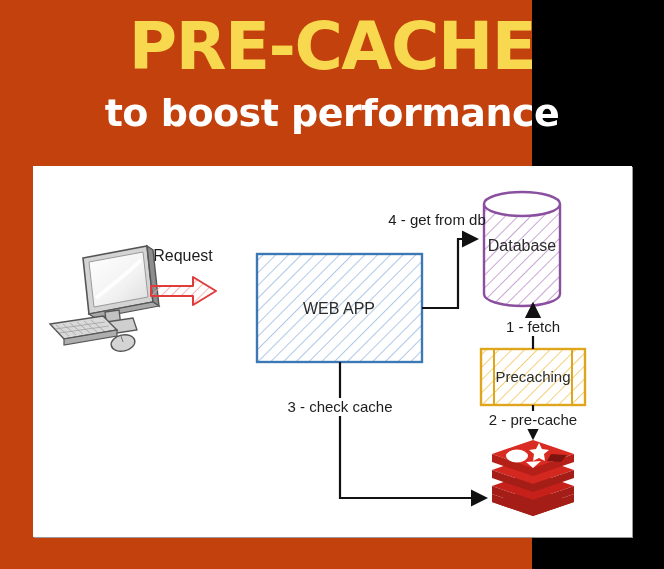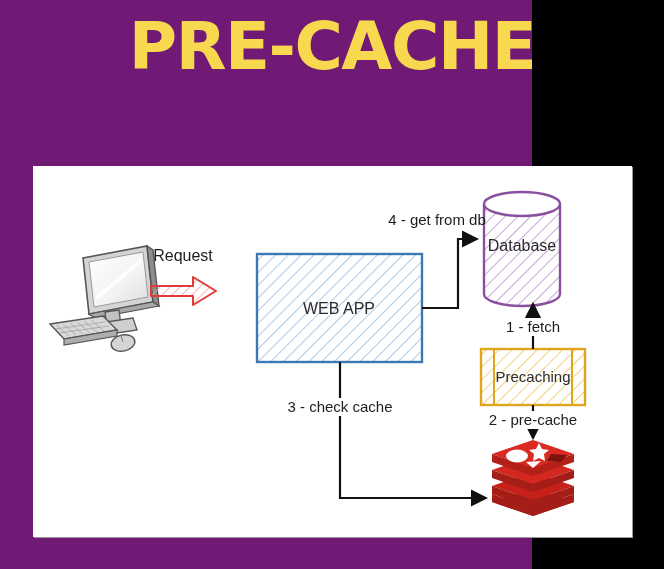--- a/index.html
+++ b/index.html
@@ -10,21 +10,21 @@
   body {
     width: 664px;
     height: 569px;
     overflow: hidden;
     font-family: "Liberation Sans", sans-serif;
   }
   #root {
     position: relative;
     width: 532px;
     height: 569px;
-    background: #701a75;
+    background: #c2410c;
   }
 
   
   .title-area {
     position: absolute;
     left: 0;
     top: 0;
     width: 664px;
     height: 160px;
     text-align: center;
@@ -83,20 +83,21 @@
     fill: #1d1d1d;
   }
 </style>
 </head>
 <body>
 
 <div id="root">
 
   <div class="title-area">
     <div class="title-main">PRE-CACHE</div>
+    <div class="title-sub">to boost performance</div>
   </div>
 
   <div class="panel">
     <svg class="diagram-svg" viewBox="0 0 599 371">
       <defs>
         <pattern id="hatchBlue" width="9" height="9" patternTransform="rotate(45)" patternUnits="userSpaceOnUse">
           <line x1="0" y1="0" x2="0" y2="9" stroke="#AFC9E6" stroke-width="2"></line>
         </pattern>
         <pattern id="hatchPurple" width="9" height="9" patternTransform="rotate(45)" patternUnits="userSpaceOnUse">
           <line x1="0" y1="0" x2="0" y2="9" stroke="#C9A6D4" stroke-width="2"></line>

